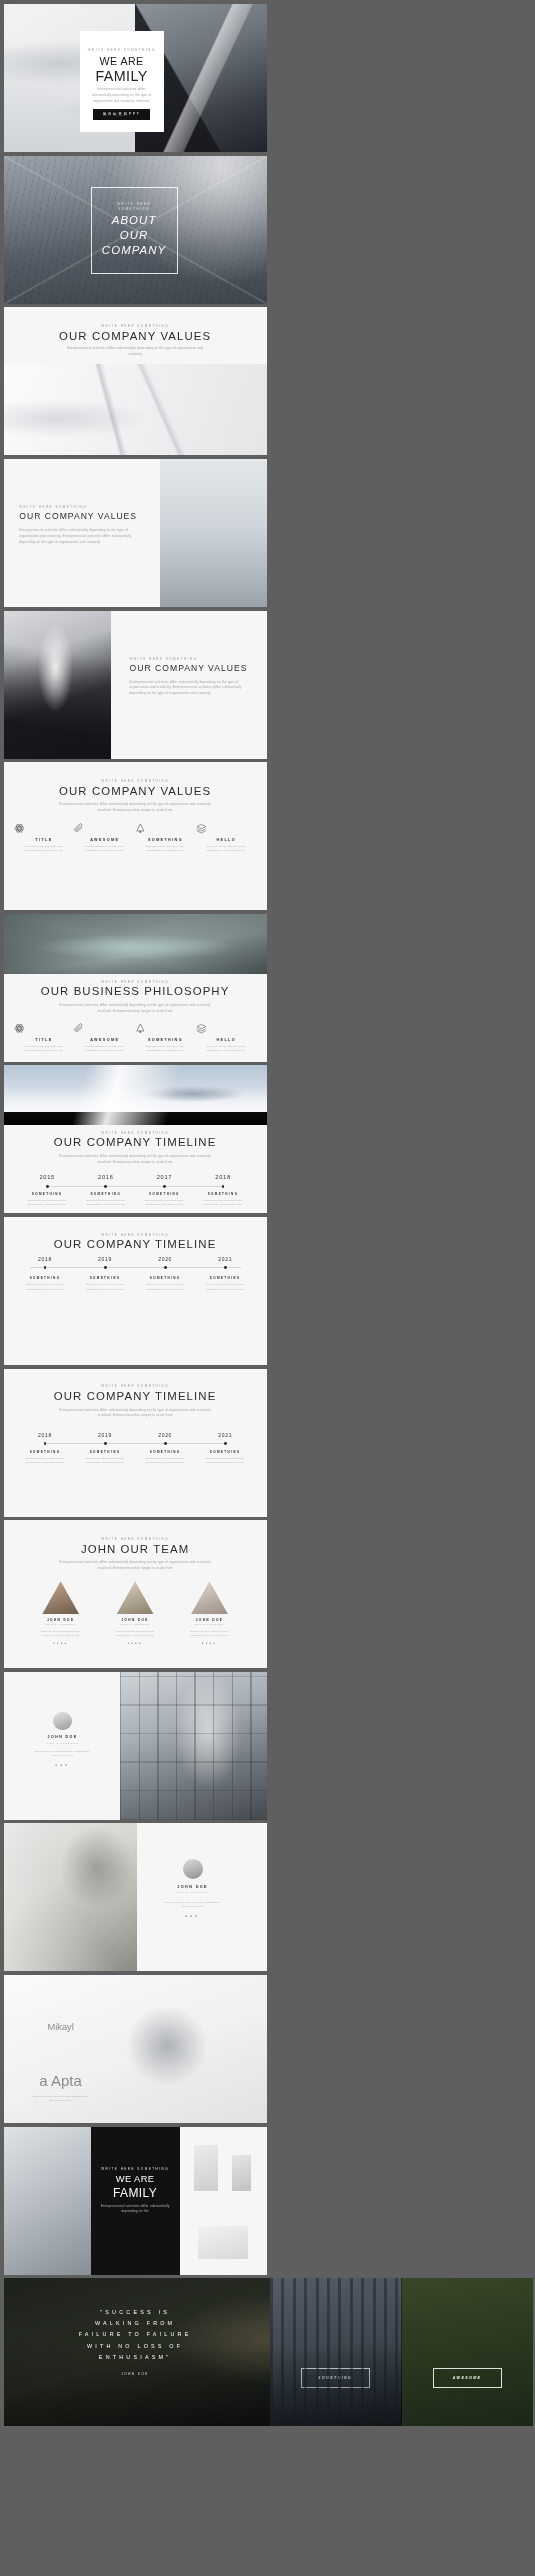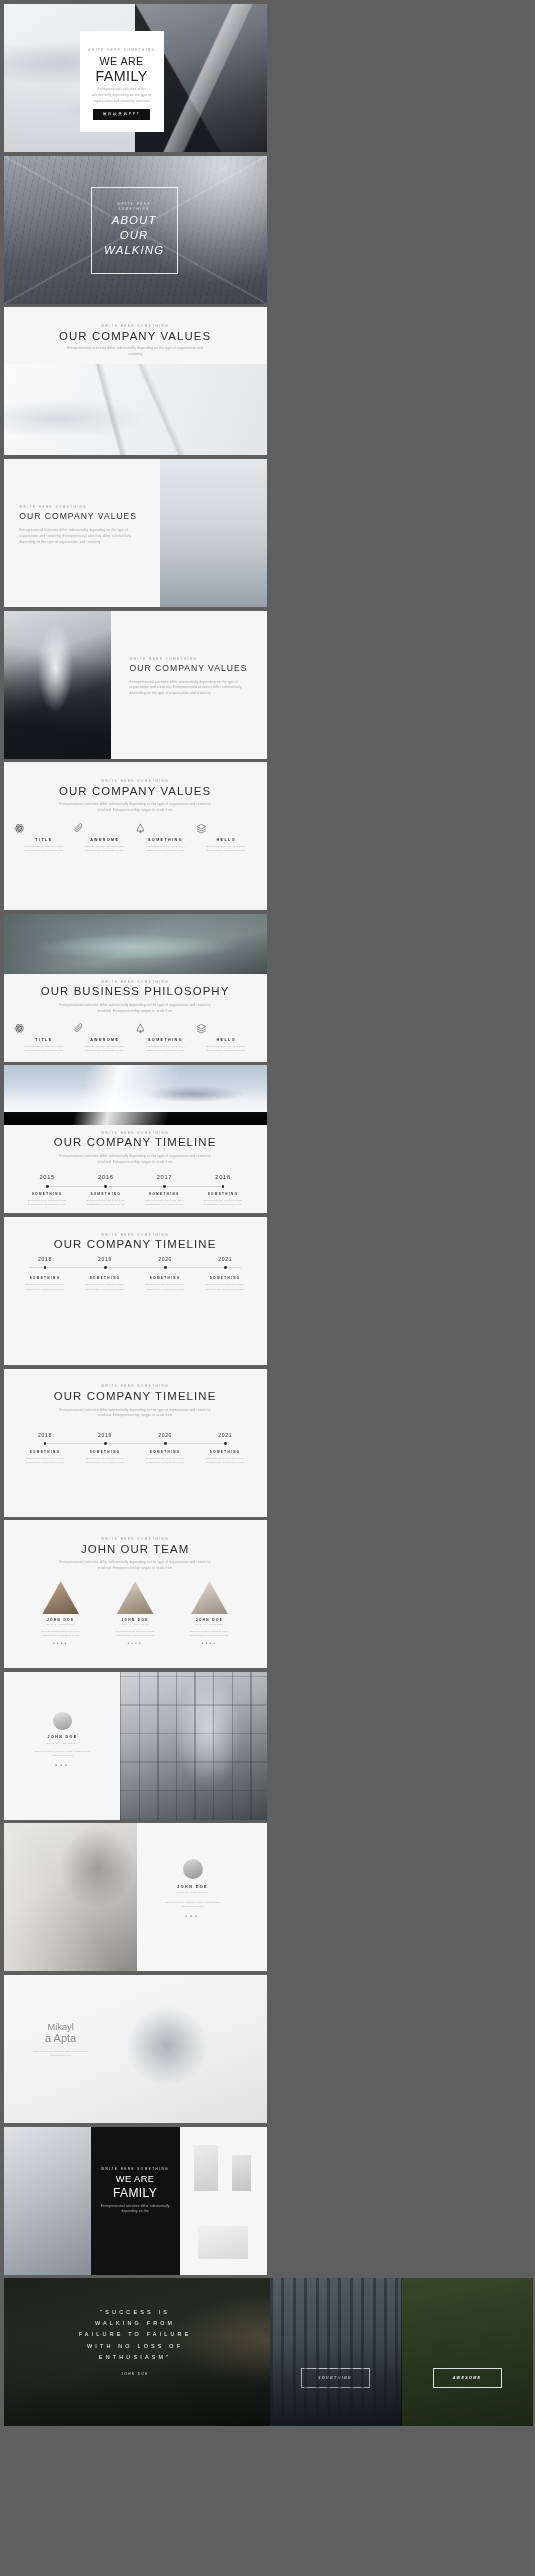--- a/index.html
+++ b/index.html
@@ -139,21 +139,21 @@
     </div>
   </div>
 
   <div class="slide">
     <div class="ph ph-tower"></div>
     <div class="ol" style="position:absolute;left:87px;top:31px;width:87px;height:87px;">
       <div class="ctr kicker w" style="top:14.3px;">WRITE HERE</div>
       <div class="ctr kicker w" style="top:19px;">SOMETHING</div>
       <div class="ctr h1 w" style="top:26.4px;">ABOUT</div>
       <div class="ctr h1 w" style="top:41px;">OUR</div>
-      <div class="ctr h1 w" style="top:56px;">WALKING</div>
+      <div class="ctr h1 w" style="top:56px;">COMPANY</div>
     </div>
   </div>
 
   <div class="slide">
     <div class="ph ph-white"></div>
     <div class="ctr kicker" style="top:17px;">WRITE HERE SOMETHING</div>
     <div class="ctr h1" style="top:23px;">OUR COMPANY VALUES</div>
     <div class="ctr body" style="top:39px;padding:0 60px;">Entrepreneurial activities differ substantially depending on the type of organization and creativity</div>
     <div class="ph ph-marble" style="top:57px;"></div>
   </div>
@@ -438,21 +438,21 @@
       <div class="tiny" style="letter-spacing:0.9px;margin-top:2.1px;">CEO &amp; FOUNDER</div>
       <div class="tiny" style="margin-top:5px;">Entrepreneurial activities differ substantially depending on the</div>
       <div style="margin-top:5px;font-size:3.2px;color:#777;letter-spacing:2.9px;">●●●</div>
     </div>
   </div>
 
   <div class="slide">
     <div class="ph ph-hat"></div>
     <div style="position:absolute;left:24px;top:47px;width:66px;text-align:center;">
       <div style="font-size:9.3px;color:#8b8b8b;font-weight:300;">Mikayl</div>
-      <div style="font-size:11px;color:#8b8b8b;font-weight:300;">a Apta</div>
+      <div style="font-size:15px;color:#8b8b8b;font-weight:300;margin-top:40px;">a Apta</div>
       <div class="tiny" style="margin-top:5.7px;">Entrepreneurial activities differ substantially depending on the</div>
     </div>
   </div>
 
 
   <div class="slide">
     <div class="ph ph-white"></div>
     <div style="position:absolute;left:0;top:0;width:87px;height:148px;" class="ph-bldg"></div>
     <div style="position:absolute;left:87px;top:0;width:89px;height:148px;background:#111;">
       <div class="ctr kicker w" style="top:40px;">WRITE HERE SOMETHING</div>

